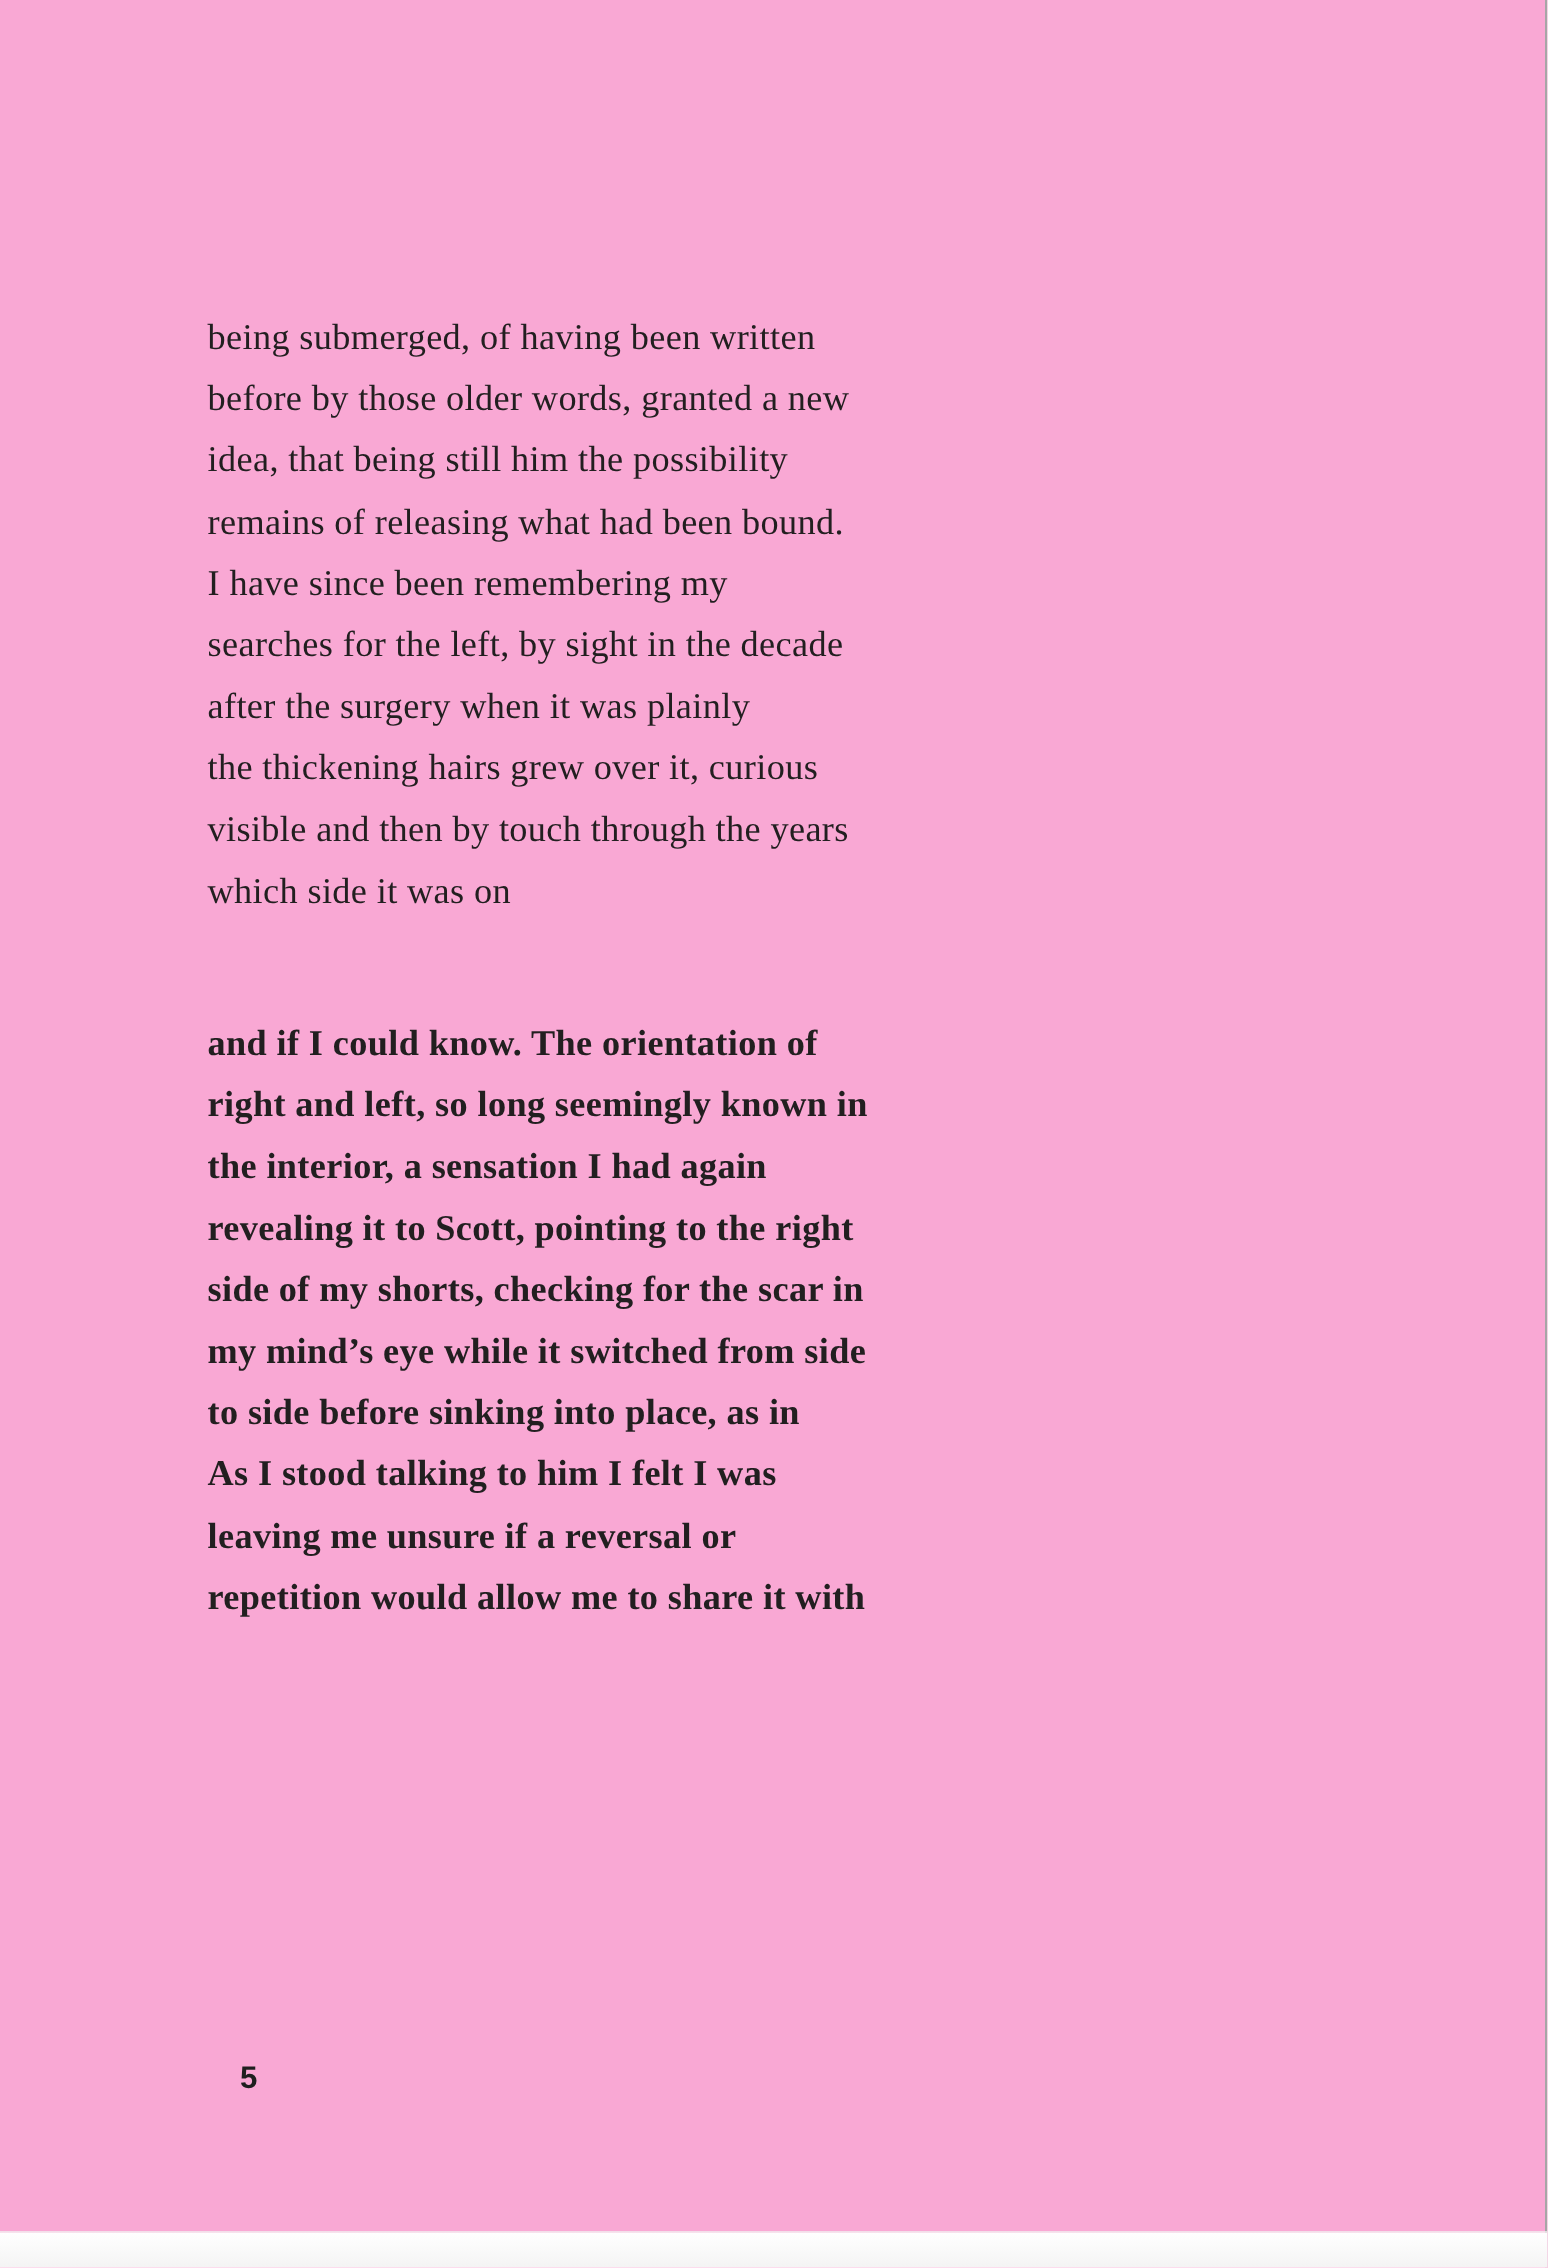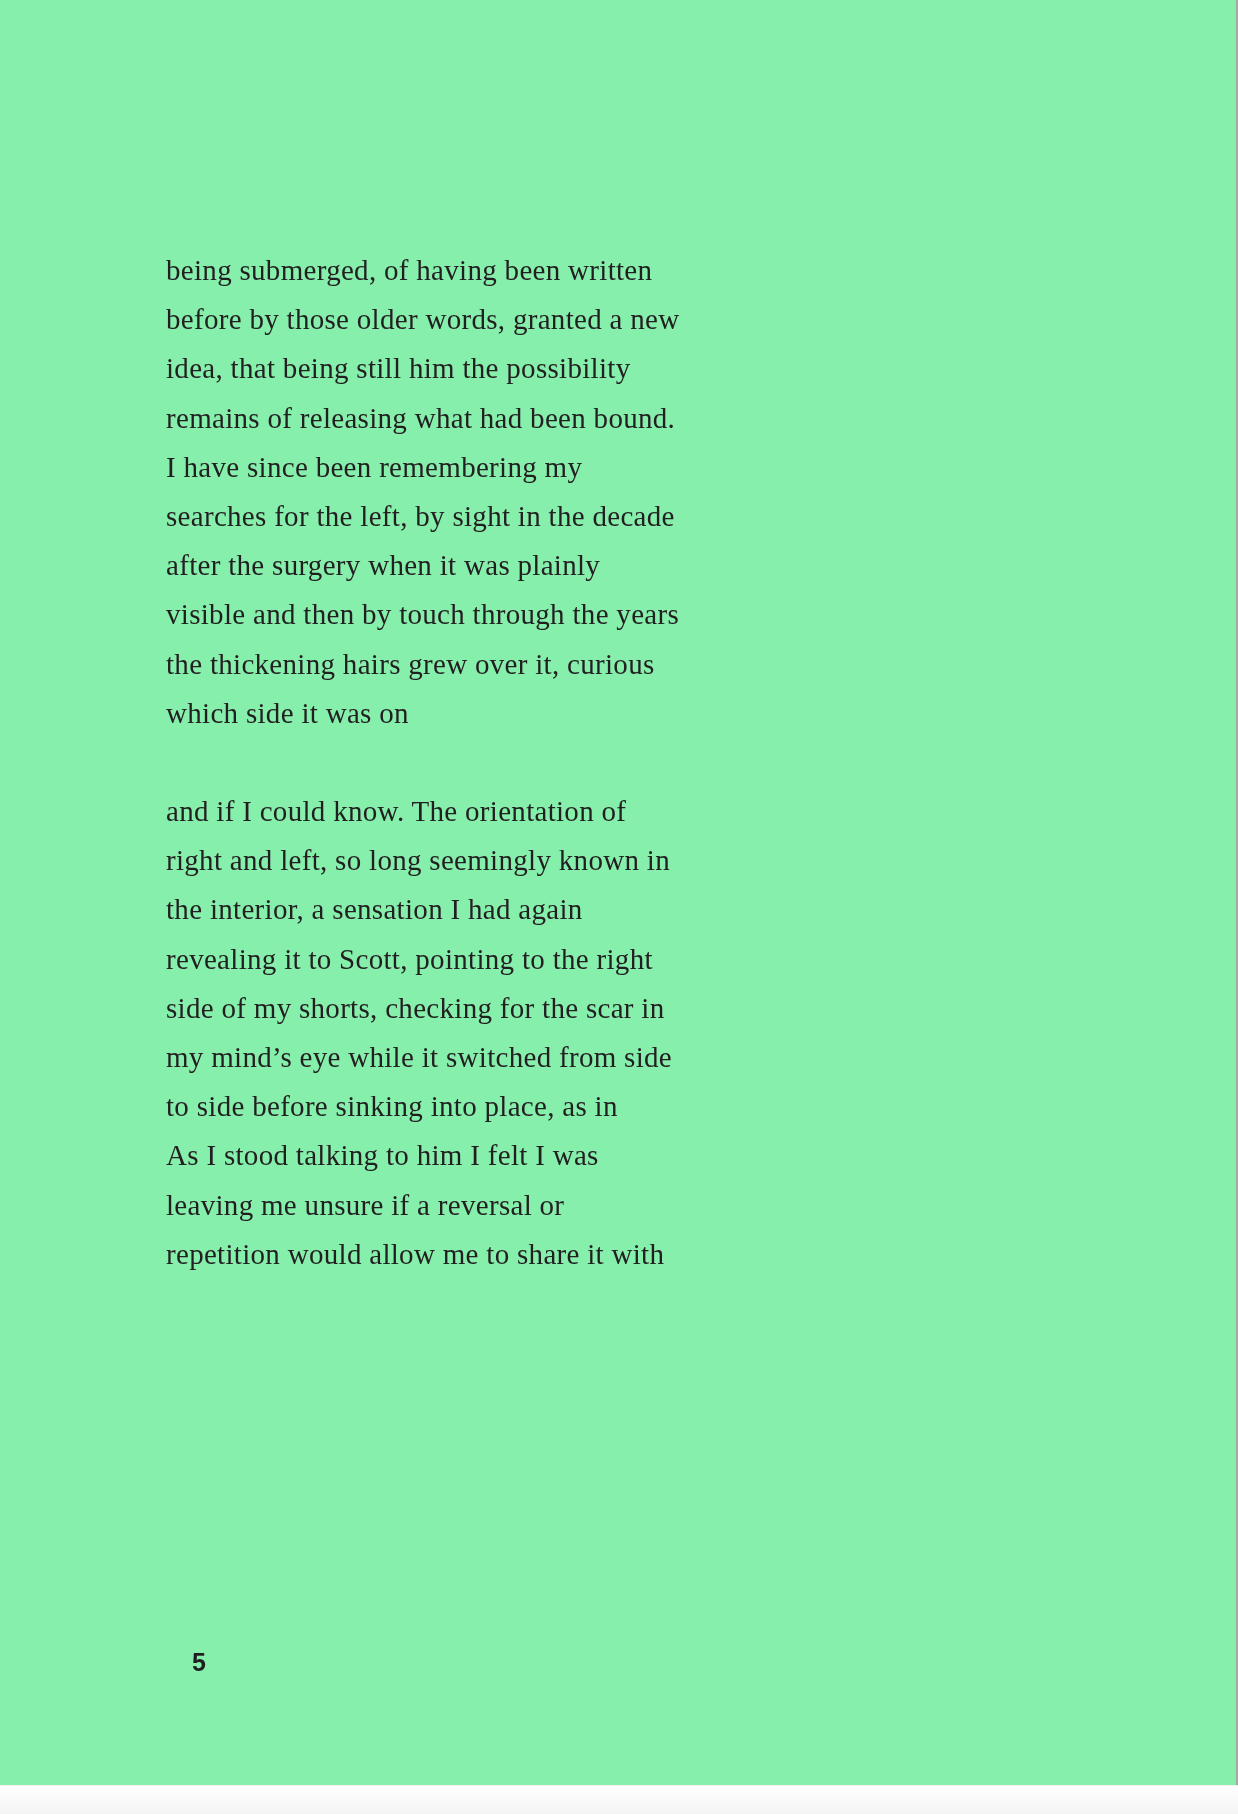--- a/index.html
+++ b/index.html
@@ -4,39 +4,40 @@
 <style>
   html, body {
     margin: 0;
     padding: 0;
     background: #ffffff;
   }
   .page {
     position: relative;
     width: 1238px;
     height: 1814px;
-    background: #86efac;
+    background: #f9a8d4;
     overflow: hidden;
     font-family: "Liberation Serif", "DejaVu Serif", serif;
   }
   .text-block {
     position: absolute;
     left: 166px;
     top: 246px;
     width: 560px;
     color: #221f20;
     font-size: 29px;
     line-height: 49.2px;
     letter-spacing: 0.3px;
   }
   .paragraph {
     margin: 0;
   }
   .paragraph + .paragraph {
-    margin-top: 49px;
+    margin-top: 73px;
+    font-weight: bold;
   }
   .text-line {
     white-space: nowrap;
   }
   .page-number {
     position: absolute;
     left: 192px;
     top: 1648px;
     color: #1f1f1f;
     font-family: "Liberation Sans", "DejaVu Sans", sans-serif;
@@ -70,22 +71,22 @@
   <div class="text-block">
 
     <div class="paragraph">
       <div class="text-line">being submerged, of having been written</div>
       <div class="text-line">before by those older words, granted a new</div>
       <div class="text-line">idea, that being still him the possibility</div>
       <div class="text-line">remains of releasing what had been bound.</div>
       <div class="text-line">I have since been remembering my</div>
       <div class="text-line">searches for the left, by sight in the decade</div>
       <div class="text-line">after the surgery when it was plainly</div>
+      <div class="text-line">the thickening hairs grew over it, curious</div>
       <div class="text-line">visible and then by touch through the years</div>
-      <div class="text-line">the thickening hairs grew over it, curious</div>
       <div class="text-line">which side it was on</div>
     </div>
 
     <div class="paragraph">
       <div class="text-line">and if I could know. The orientation of</div>
       <div class="text-line">right and left, so long seemingly known in</div>
       <div class="text-line">the interior, a sensation I had again</div>
       <div class="text-line">revealing it to Scott, pointing to the right</div>
       <div class="text-line">side of my shorts, checking for the scar in</div>
       <div class="text-line">my mind’s eye while it switched from side</div>

